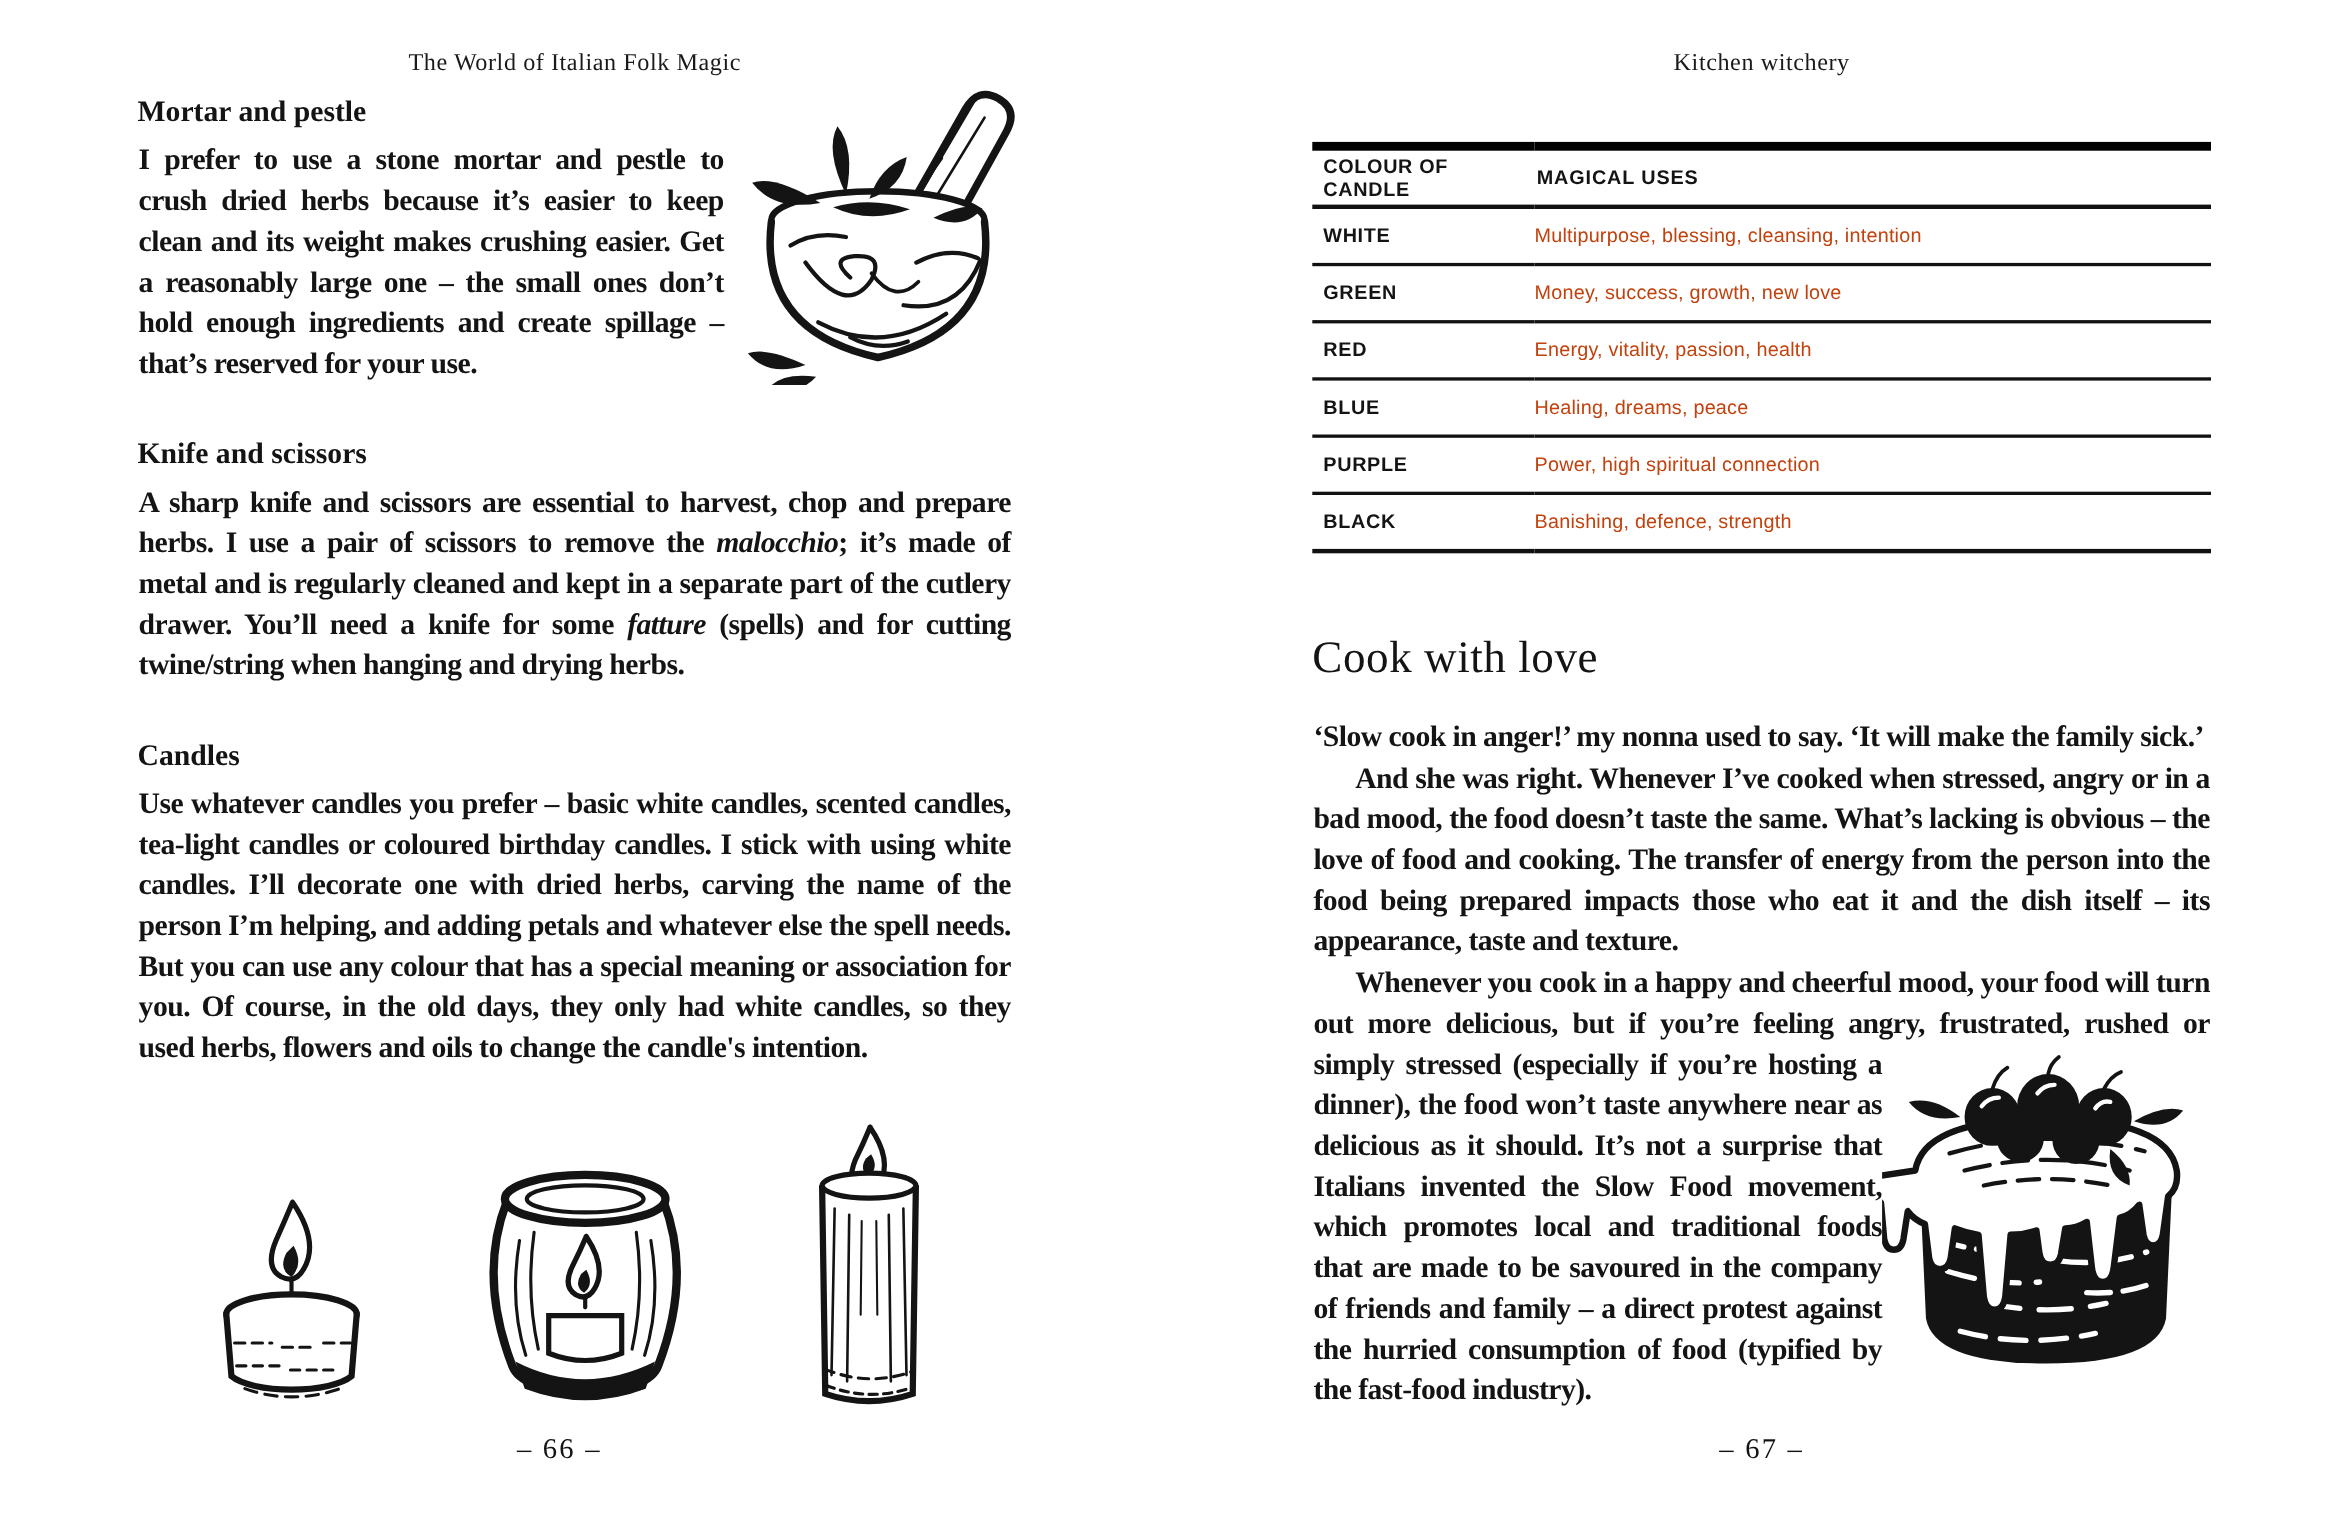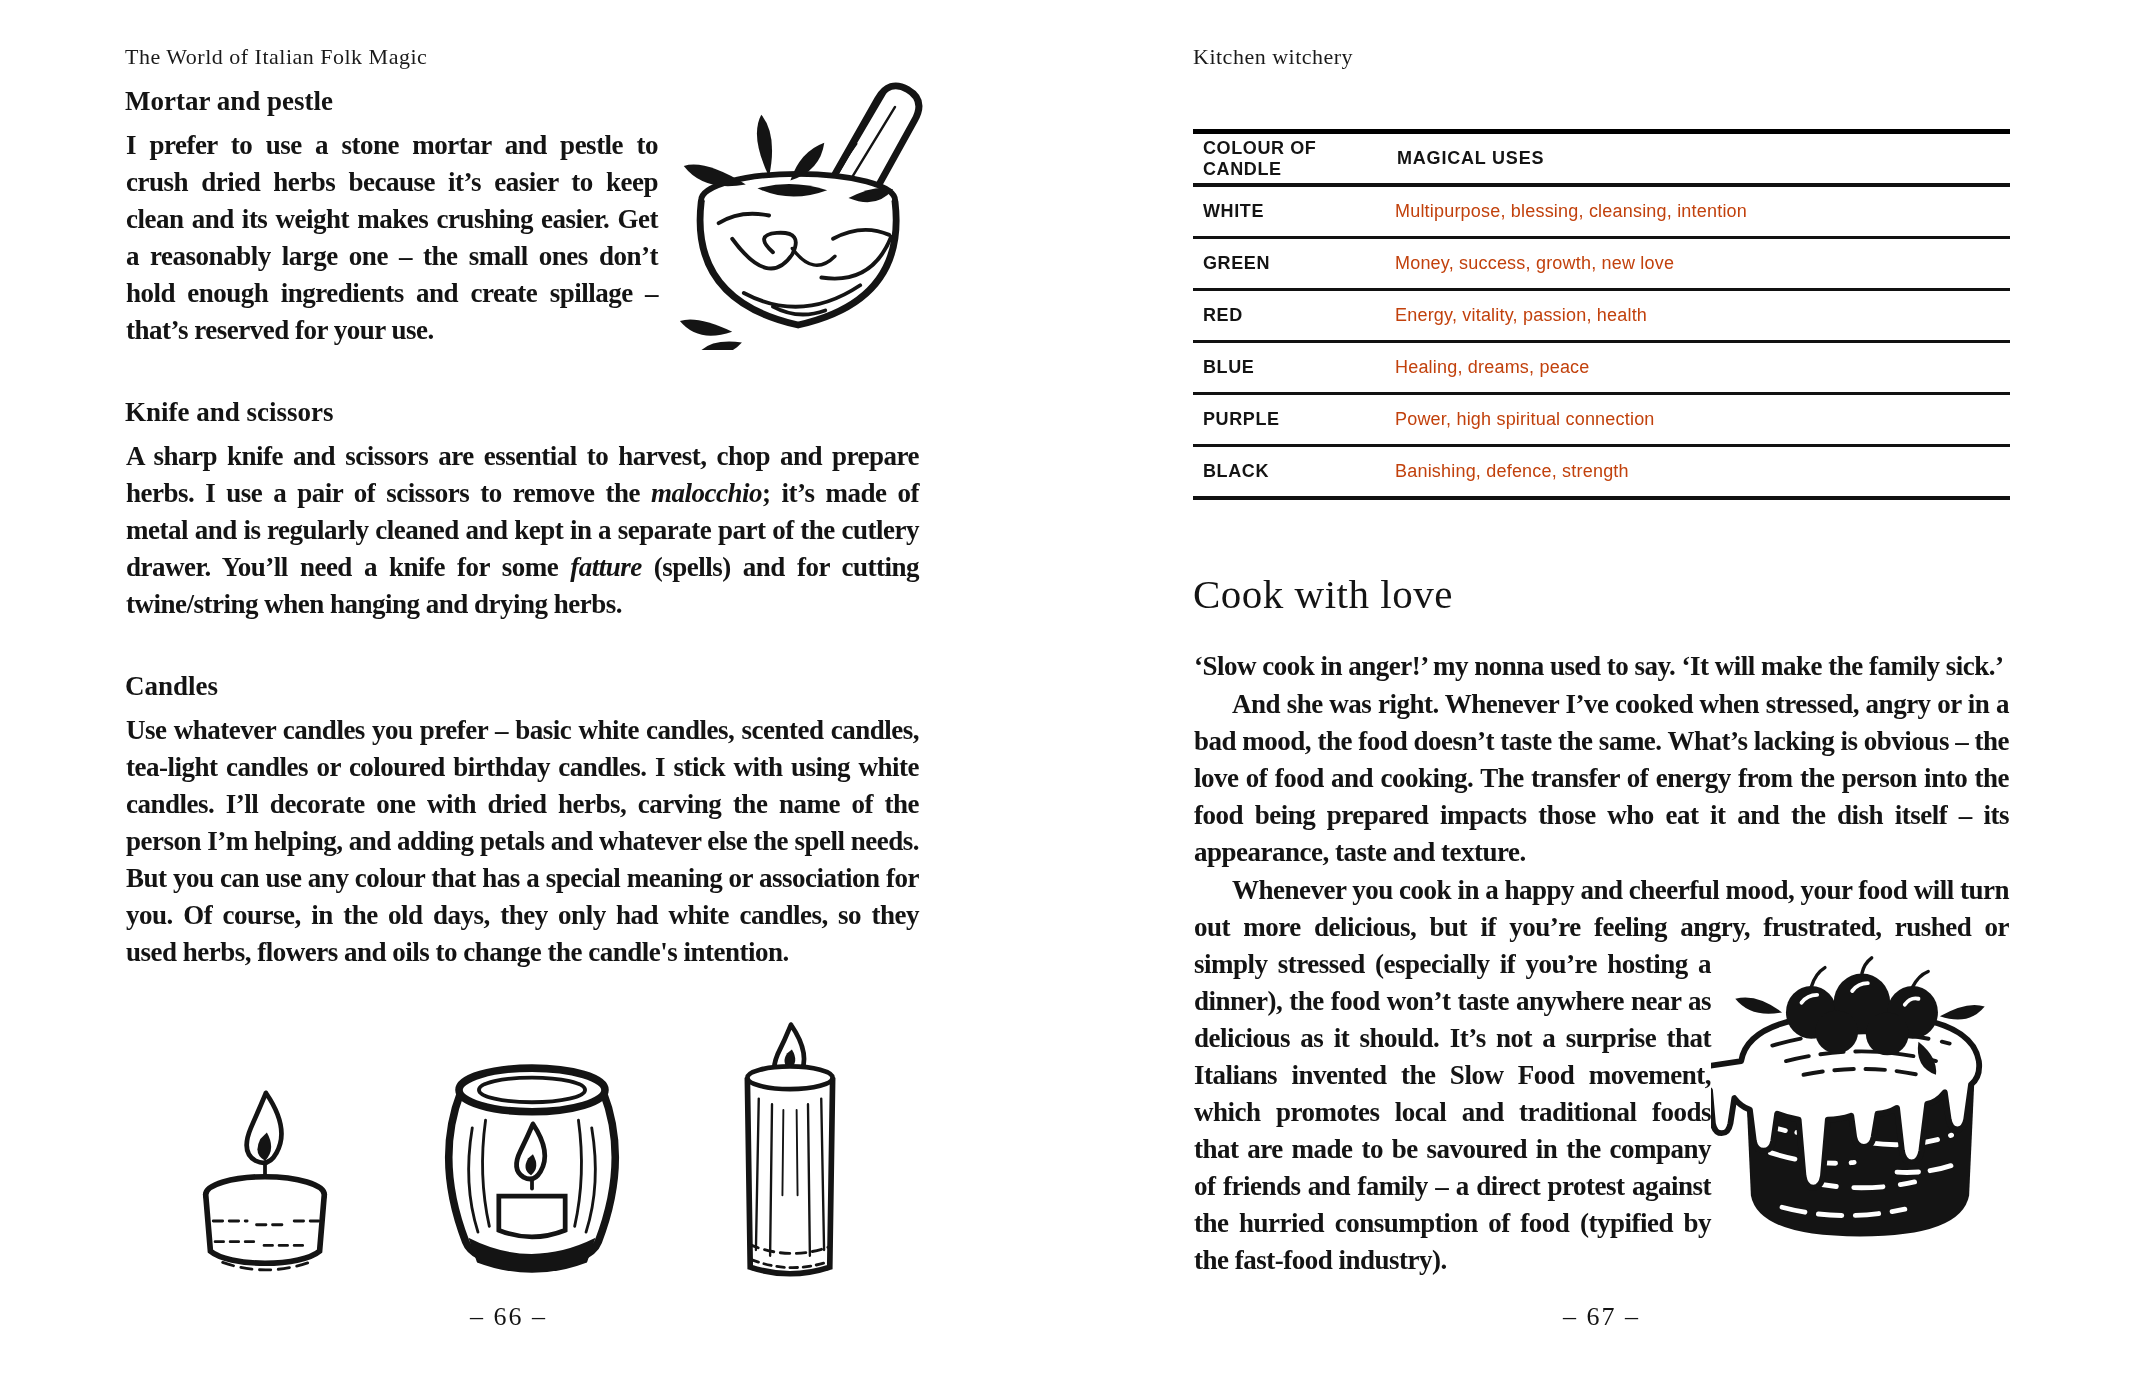--- a/index.html
+++ b/index.html
@@ -2,42 +2,42 @@
 <html><head>
 <meta charset="utf-8">
 <style>
   html,body{margin:0;padding:0;background:#e8e8e8;}
   .spread{position:relative;width:2133px;height:1399px;background:#ffffff;overflow:hidden;
           font-family:"Liberation Serif",serif;color:#141414;}
   .page{position:absolute;top:0;height:1399px;}
   .page-left{left:0;width:1066px;}
   .page-right{left:1066px;width:1067px;}
 
-  .running-head{position:absolute;top:44px;text-align:left;font-size:22px;letter-spacing:.5px;color:#1a1a1a;}
+  .running-head{position:absolute;top:44px;text-align:center;font-size:22px;letter-spacing:.5px;color:#1a1a1a;}
   .page-left .running-head{left:125px;width:795px;}
   .page-right .running-head{left:127px;width:817px;}
 
   .content{position:absolute;top:0;}
   .page-left .content{left:125px;width:795px;padding-top:84px;}
   .page-right .content{left:127px;width:817px;padding-top:129px;}
 
   .body-text{font-size:27px;line-height:37px;letter-spacing:-.5px;text-align:justify;margin:1px;font-weight:bold;}
   .indent{text-indent:38px;}
 
   .sec{margin:0;}
   .sec + .sec{margin-top:46px;}
   .sec h3{font-size:27px;line-height:34px;margin:0 0 9px 0;font-weight:bold;}
 
   .mortar-float{float:right;width:252px;height:302px;margin:-36px -8px 8px 18px;}
 
   .candle-row{display:flex;align-items:flex-end;justify-content:center;gap:78px;margin-top:48px;}
 
   
   .candle-table{width:100%;border-collapse:collapse;font-family:"Liberation Sans",sans-serif;
-                border-top:5px solid #000000;border-bottom:4px solid #111;}
+                border-top:8px solid #000000;border-bottom:4px solid #111;}
   .candle-table th,.candle-table td{text-align:left;vertical-align:middle;height:49px;padding:0;}
   .candle-table th{font-size:18px;font-weight:bold;letter-spacing:.8px;border-bottom:4px solid #111;}
   .candle-table td{font-size:18px;border-bottom:3px solid #111;}
   .candle-table tr:last-child td{border-bottom:none;}
   .candle-table .c1{width:192px;padding-left:10px;font-weight:bold;letter-spacing:.6px;}
   .candle-table td.c2{font-weight:normal;color:#c2410c;letter-spacing:.2px;}
   .candle-table th.c2{padding-left:2px;}
 
   .cook-heading{font-size:41px;font-weight:normal;letter-spacing:.5px;margin:70px 0 30px 0;line-height:48px;}
   .page-right .body-text + .body-text{margin-top:0;}

